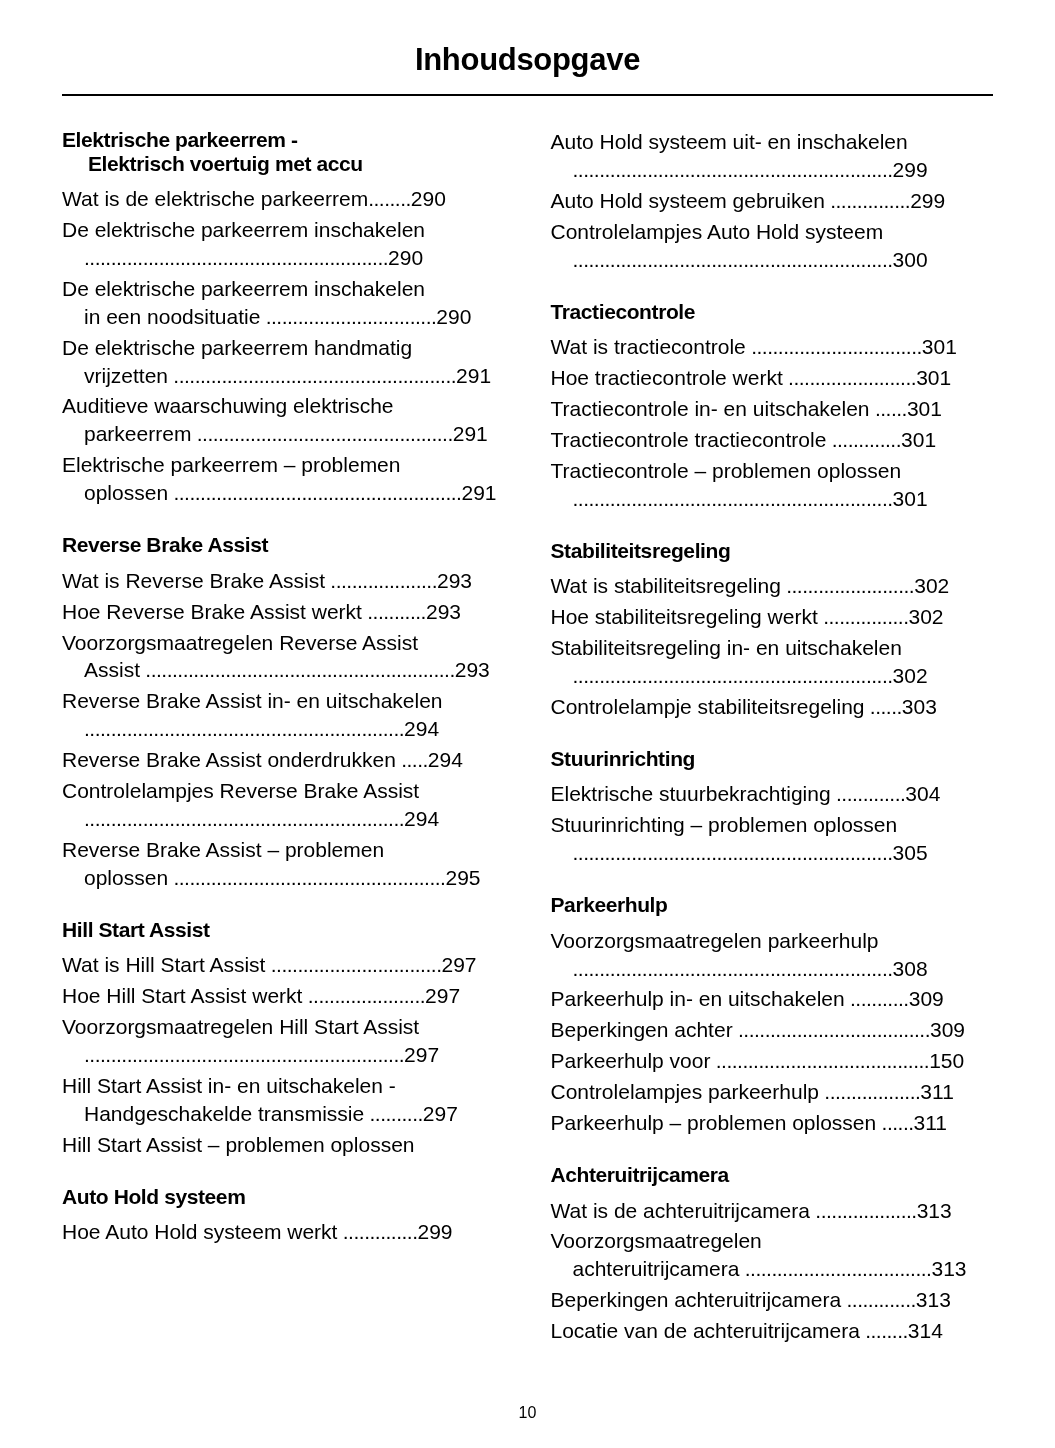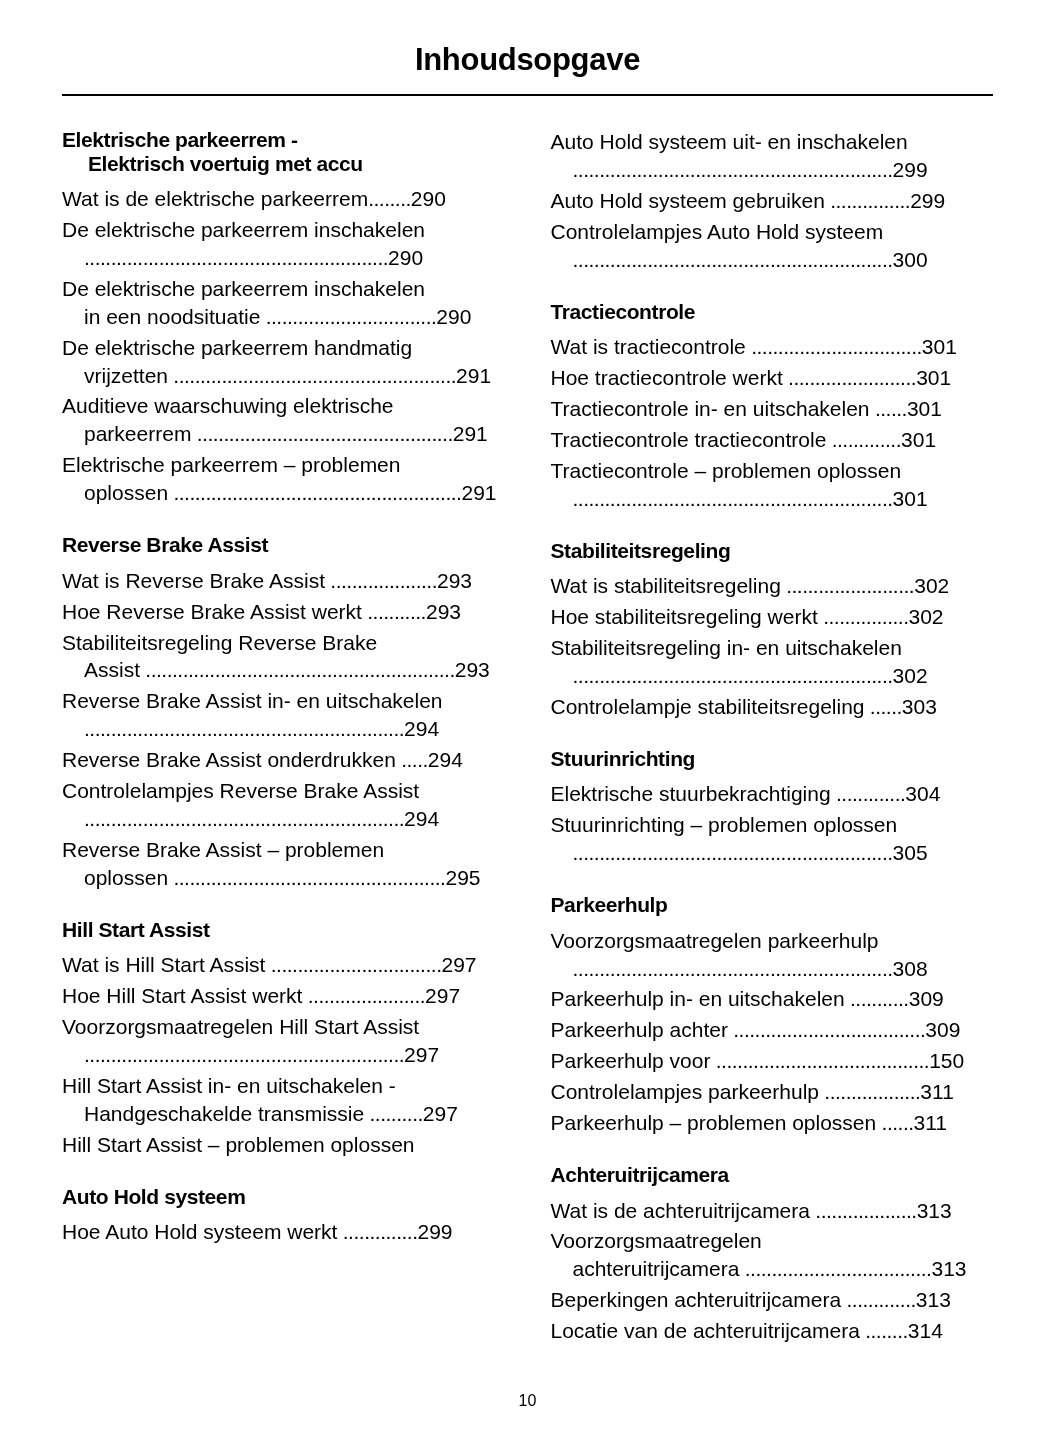--- a/index.html
+++ b/index.html
@@ -78,21 +78,21 @@
     padding-left: 22px;
   }
   .entry.full .cont {
     display: block;
     padding-left: 22px;
   }
   .footer {
     position: absolute;
     left: 0;
     right: 0;
-    bottom: 38px;
+    bottom: 26px;
     text-align: center;
     font-size: 16px;
   }
 </style>
 </head>
 <body>
 
 <div class="page">
   <h1 class="page-title">Inhoudsopgave</h1>
   <div class="title-rule"></div>
@@ -105,21 +105,21 @@
           <div class="entry full"><span class="t">De elektrische parkeerrem inschakelen</span><span class="cont"><span class="leader">.........................................................</span><span class="pg">290</span></span></div>
           <div class="entry wrap"><span class="t">De elektrische parkeerrem inschakelen</span><span class="cont"><span>in een noodsituatie</span><span class="leader"> ................................</span><span class="pg">290</span></span></div>
           <div class="entry wrap"><span class="t">De elektrische parkeerrem handmatig</span><span class="cont"><span>vrijzetten</span><span class="leader"> .....................................................</span><span class="pg">291</span></span></div>
           <div class="entry wrap"><span class="t">Auditieve waarschuwing elektrische</span><span class="cont"><span>parkeerrem</span><span class="leader"> ................................................</span><span class="pg">291</span></span></div>
           <div class="entry wrap"><span class="t">Elektrische parkeerrem – problemen</span><span class="cont"><span>oplossen</span><span class="leader"> ......................................................</span><span class="pg">291</span></span></div>
         </div>
         <div class="sec-block">
           <div class="sec-head"><span>Reverse Brake Assist</span></div>
           <div class="entry"><span class="t">Wat is Reverse Brake Assist</span><span><span class="leader"> ....................</span><span class="pg">293</span></span></div>
           <div class="entry"><span class="t">Hoe Reverse Brake Assist werkt</span><span><span class="leader"> ...........</span><span class="pg">293</span></span></div>
-          <div class="entry wrap"><span class="t">Stabiliteitsregeling Reverse Brake</span><span class="cont"><span>Assist</span><span class="leader"> ..........................................................</span><span class="pg">293</span></span></div>
+          <div class="entry wrap"><span class="t">Voorzorgsmaatregelen Reverse Assist</span><span class="cont"><span>Assist</span><span class="leader"> ..........................................................</span><span class="pg">293</span></span></div>
           <div class="entry full"><span class="t">Reverse Brake Assist in- en uitschakelen</span><span class="cont"><span class="leader">............................................................</span><span class="pg">294</span></span></div>
           <div class="entry"><span class="t">Reverse Brake Assist onderdrukken</span><span><span class="leader"> .....</span><span class="pg">294</span></span></div>
           <div class="entry full"><span class="t">Controlelampjes Reverse Brake Assist</span><span class="cont"><span class="leader">............................................................</span><span class="pg">294</span></span></div>
           <div class="entry wrap"><span class="t">Reverse Brake Assist – problemen</span><span class="cont"><span>oplossen</span><span class="leader"> ...................................................</span><span class="pg">295</span></span></div>
         </div>
         <div class="sec-block">
           <div class="sec-head"><span>Hill Start Assist</span></div>
           <div class="entry"><span class="t">Wat is Hill Start Assist</span><span><span class="leader"> ................................</span><span class="pg">297</span></span></div>
           <div class="entry"><span class="t">Hoe Hill Start Assist werkt</span><span><span class="leader"> ......................</span><span class="pg">297</span></span></div>
           <div class="entry full"><span class="t">Voorzorgsmaatregelen Hill Start Assist</span><span class="cont"><span class="leader">............................................................</span><span class="pg">297</span></span></div>
@@ -154,21 +154,21 @@
         </div>
         <div class="sec-block">
           <div class="sec-head"><span>Stuurinrichting</span></div>
           <div class="entry"><span class="t">Elektrische stuurbekrachtiging</span><span><span class="leader"> .............</span><span class="pg">304</span></span></div>
           <div class="entry full"><span class="t">Stuurinrichting – problemen oplossen</span><span class="cont"><span class="leader">............................................................</span><span class="pg">305</span></span></div>
         </div>
         <div class="sec-block">
           <div class="sec-head"><span>Parkeerhulp</span></div>
           <div class="entry full"><span class="t">Voorzorgsmaatregelen parkeerhulp</span><span class="cont"><span class="leader">............................................................</span><span class="pg">308</span></span></div>
           <div class="entry"><span class="t">Parkeerhulp in- en uitschakelen</span><span><span class="leader"> ...........</span><span class="pg">309</span></span></div>
-          <div class="entry"><span class="t">Parkeerhulp achter</span><span><span class="leader"> ....................................</span><span class="pg">309</span></span></div>
+          <div class="entry"><span class="t">Beperkingen achter</span><span><span class="leader"> ....................................</span><span class="pg">309</span></span></div>
           <div class="entry"><span class="t">Parkeerhulp voor</span><span><span class="leader"> ........................................</span><span class="pg">150</span></span></div>
           <div class="entry"><span class="t">Controlelampjes parkeerhulp</span><span><span class="leader"> ..................</span><span class="pg">311</span></span></div>
           <div class="entry"><span class="t">Parkeerhulp – problemen oplossen</span><span><span class="leader"> ......</span><span class="pg">311</span></span></div>
         </div>
         <div class="sec-block">
           <div class="sec-head"><span>Achteruitrijcamera</span></div>
           <div class="entry"><span class="t">Wat is de achteruitrijcamera</span><span><span class="leader"> ...................</span><span class="pg">313</span></span></div>
           <div class="entry wrap"><span class="t">Voorzorgsmaatregelen</span><span class="cont"><span>achteruitrijcamera</span><span class="leader"> ...................................</span><span class="pg">313</span></span></div>
           <div class="entry"><span class="t">Beperkingen achteruitrijcamera</span><span><span class="leader"> .............</span><span class="pg">313</span></span></div>
           <div class="entry"><span class="t">Locatie van de achteruitrijcamera</span><span><span class="leader"> ........</span><span class="pg">314</span></span></div>

